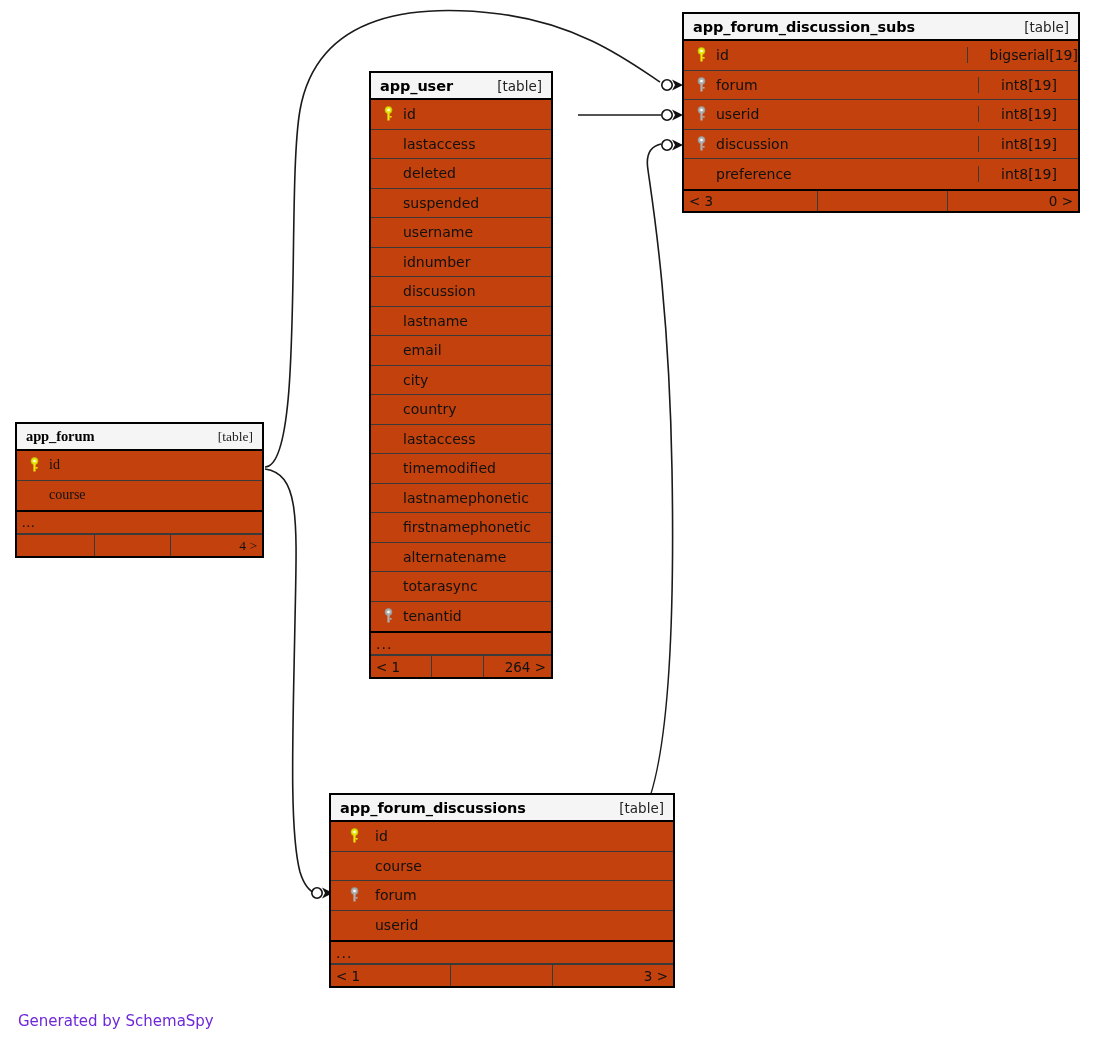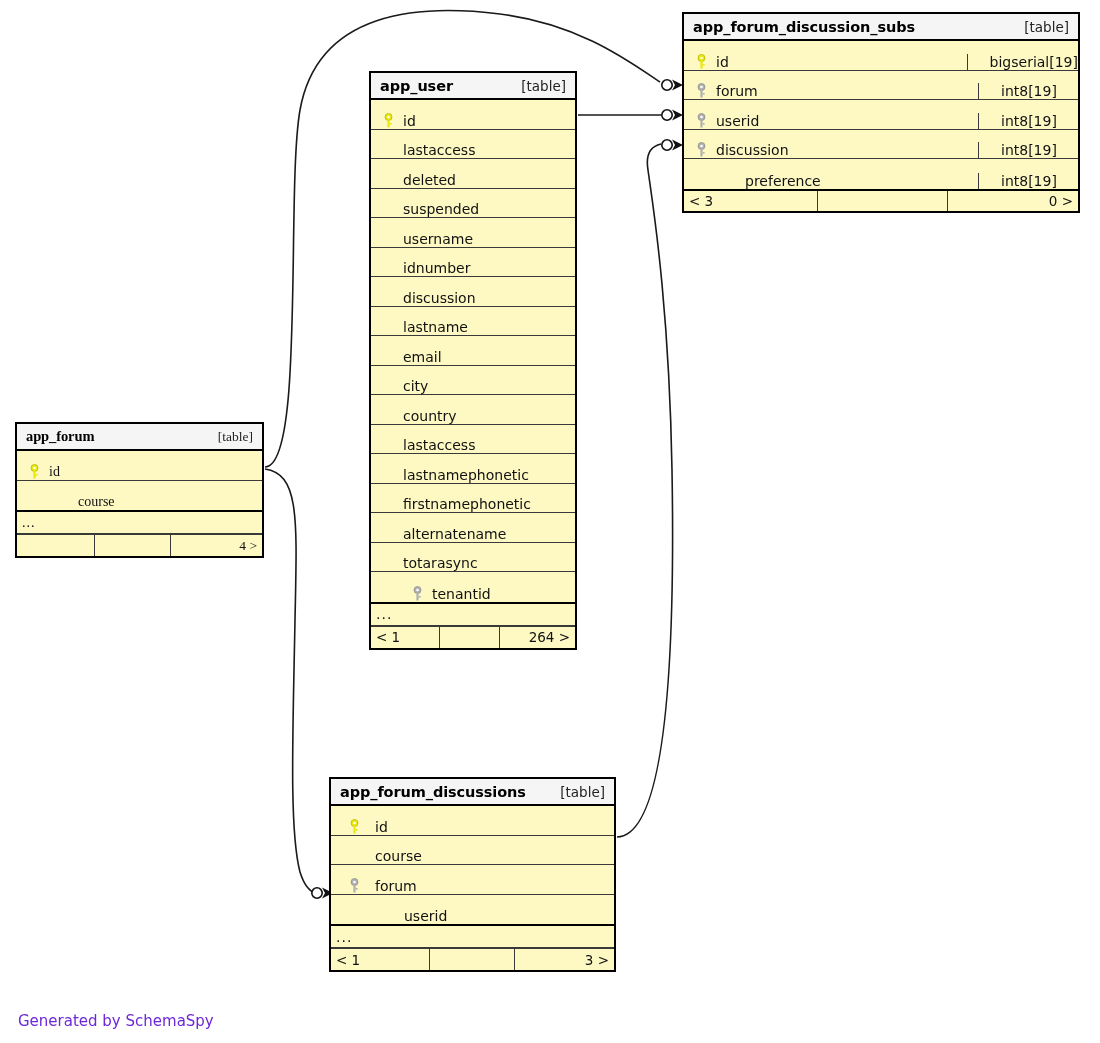--- a/index.html
+++ b/index.html
@@ -22,21 +22,21 @@
     top: 0;
     width: 1100px;
     height: 1043px;
     pointer-events: none;
   }
 
   .table-box {
     position: absolute;
     box-sizing: border-box;
     border: 2px solid #000000;
-    background: #fef9c3;
+    background: #c2410c;
     z-index: 5;
   }
 
   .tbl-header {
     display: flex;
     align-items: center;
     justify-content: space-between;
     background: #f5f5f5;
     border-bottom: 2px solid #000000;
     padding: 0 9px;
@@ -52,27 +52,27 @@
   .tbl-tag {
     font-size: 13.5px;
     color: #222222;
   }
 
   .tbl-rows {
     display: block;
   }
   .row {
     display: flex;
-    align-items: flex-end;
+    align-items: center;
     height: 29.5px;
     border-bottom: 1px solid #3a3a3a;
     box-sizing: border-box;
     gap: 15px;
   }
-  .row:last-child { border-bottom: none; margin-left: 29px; }
+  .row:last-child { border-bottom: none; }
 
   .row-name {
     flex: 1 1 auto;
     display: flex;
     align-items: center;
     padding-left: 8px;
     font-size: 14px;
     color: #111111;
     min-width: 0;
     box-sizing: border-box;
@@ -122,24 +122,24 @@
     color: #111111;
     display: flex;
     align-items: center;
     box-sizing: border-box;
   }
   .fc-left   { flex: 0 0 36%; padding-left: 5px; border-right: 1px solid #3a3a3a; }
   .fc-mid    { flex: 0 0 28%; border-right: 1px solid #3a3a3a; }
   .fc-right  { flex: 1 1 auto; justify-content: flex-end; padding-right: 5px; }
 
   
-  #tbl-app_user                     { left: 369px; top: 71px;  width: 208px; }
+  #tbl-app_user                     { left: 369px; top: 71px;  width: 184px; }
   #tbl-app_forum                    { left: 15px;  top: 422px; width: 249px; font-family: Liberation Serif, serif; }
   #tbl-app_forum_discussion_subs    { left: 682px; top: 12px;  width: 398px; }
-  #tbl-app_forum_discussions        { left: 329px; top: 777px; width: 287px; }
+  #tbl-app_forum_discussions        { left: 329px; top: 793px; width: 346px; }
 
   #tbl-app_forum_discussion_subs .row-type { flex: 0 0 100px; }
   #tbl-app_forum_discussion_subs .row-name { padding-left: 8px; }
   #tbl-app_forum_discussion_subs .footer-row { border-top: 2px solid #000000; }
   #tbl-app_forum_discussion_subs .fc-left { flex: 0 0 34%; }
   #tbl-app_forum_discussion_subs .fc-mid  { flex: 0 0 33%; }
 
   #tbl-app_forum_discussions .row-name { padding-left: 12px; }
   #tbl-app_forum_discussions .key-slot { width: 22px; flex: 0 0 22px; }
   #tbl-app_forum_discussions .col-label { padding-left: 10px; }
@@ -290,20 +290,26 @@
     </div>
 
     <div class="row">
       <div class="row-name">
         <span class="key-slot"></span>
         <span class="col-label">lastaccess</span>
       </div>
     </div>
 
 
+    <div class="row">
+      <div class="row-name">
+        <span class="key-slot"></span>
+        <span class="col-label">timemodified</span>
+      </div>
+    </div>
 
     <div class="row">
       <div class="row-name">
         <span class="key-slot"></span>
         <span class="col-label">lastnamephonetic</span>
       </div>
     </div>
 
     <div class="row">
       <div class="row-name">

